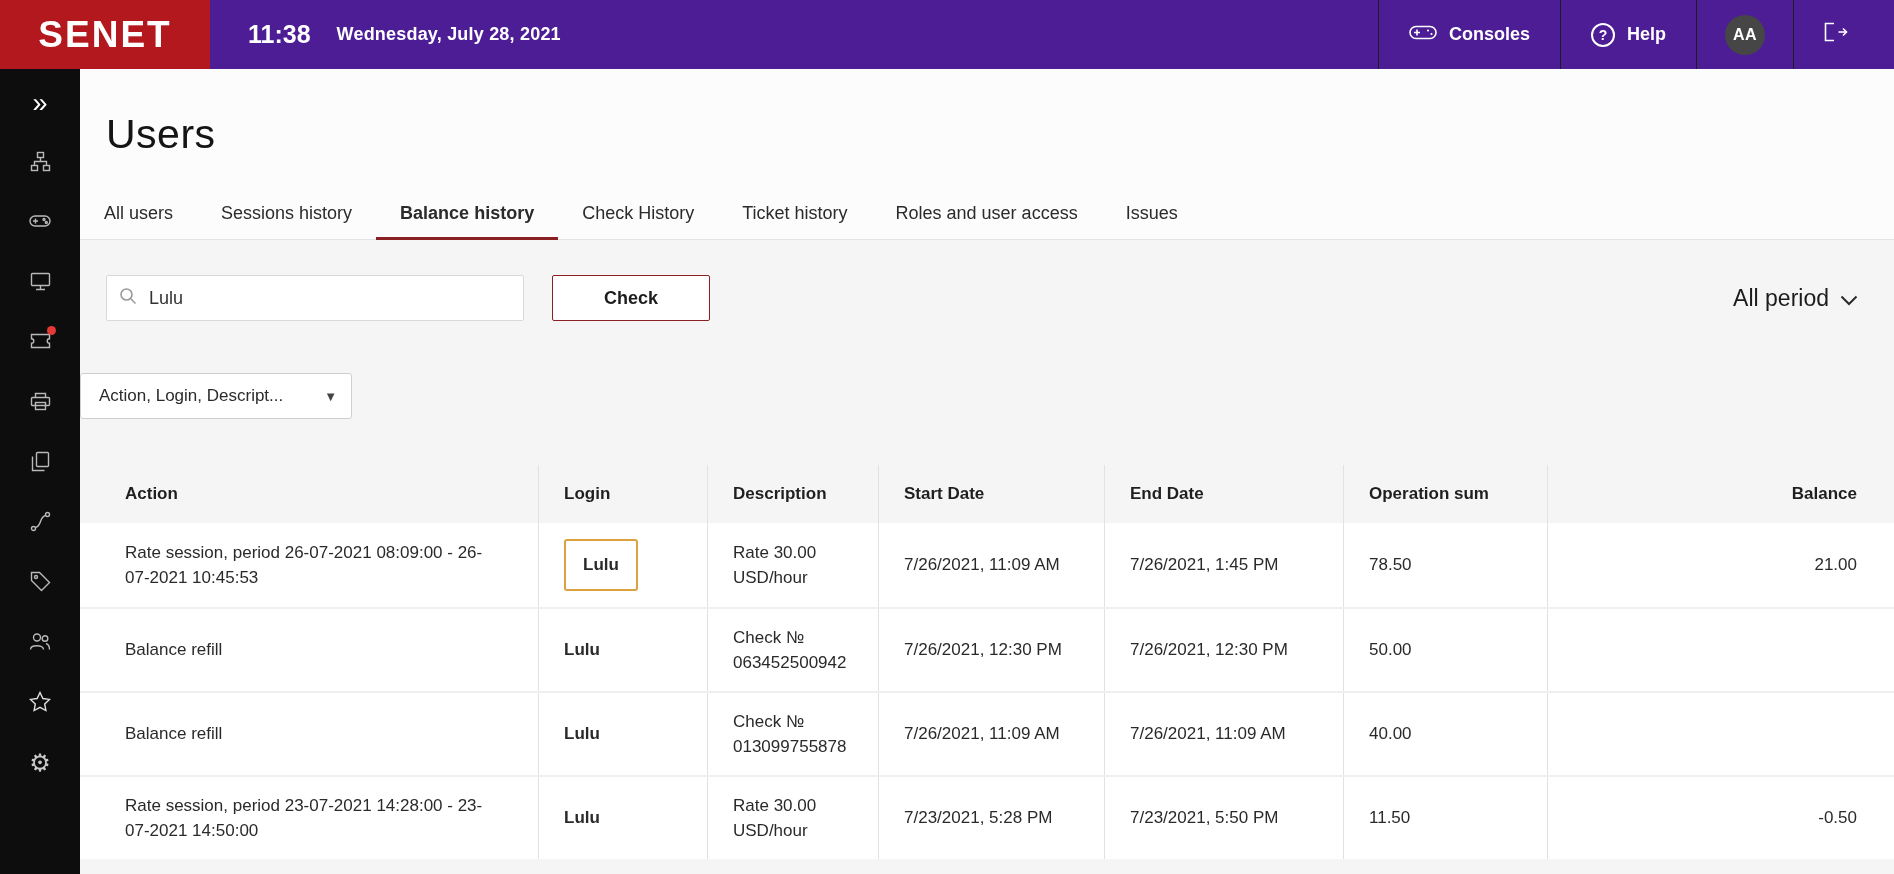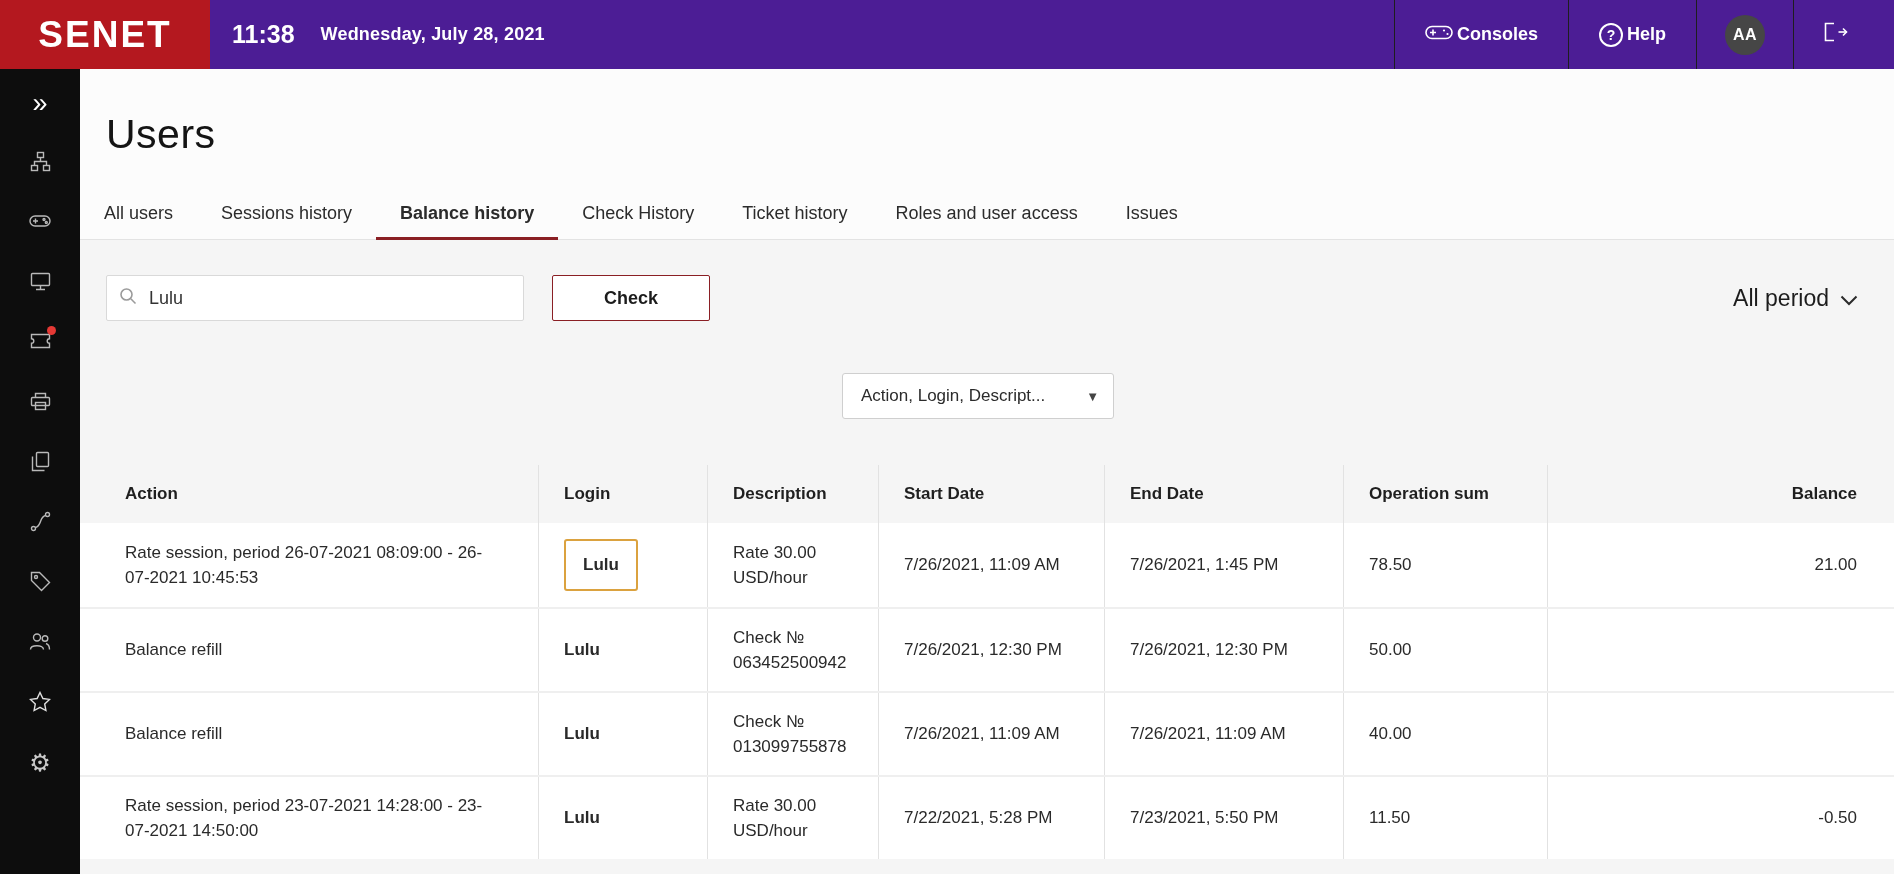--- a/index.html
+++ b/index.html
@@ -18,25 +18,25 @@
     background:#4c1d95; display:flex; align-items:center; z-index:20;
     padding-right:16px;
   }
   .logo {
     width:210px; height:69px; flex:0 0 210px;
     background:var(--brand-red,#b4181f); color:#fff;
     font-weight:bold; font-size:37px; letter-spacing:2px;
     display:flex; align-items:center; justify-content:center;
     cursor:pointer;
   }
-  .time { color:#fff; font-size:25px; font-weight:bold; margin-left:22px; }
+  .time { color:#fff; font-size:25px; font-weight:bold; margin-left:38px; }
   .date { color:#fff; font-size:18px; font-weight:bold; margin-left:26px; letter-spacing:.2px; }
   .tb-spacer { flex:1; }
   .hitem {
-    display:flex; align-items:center; gap:4px; color:#fff;
+    display:flex; align-items:center; gap:12px; color:#fff;
     font-size:18px; font-weight:bold; height:69px; padding:0 30px;
     border-left:1px solid #1e1e1e; cursor:pointer; white-space:nowrap;
   }
   .hitem svg { stroke:#fff; stroke-width:1.6; }
   .help-circle {
     width:24px; height:24px; border:2px solid #fff; border-radius:50%;
     display:flex; align-items:center; justify-content:center;
     font-size:14px; font-weight:bold;
   }
   .avatar-wrap { height:69px; display:flex; align-items:center; padding:12px 28px; border-left:1px solid #1e1e1e; }
@@ -94,21 +94,21 @@
     margin-left:28px; width:158px; height:46px; background:#fff;
     border:1px solid var(--accent-maroon,#8a1f24); border-radius:2px;
     font-size:18px; font-weight:bold; color:#1c1c1c; cursor:pointer; font-family:inherit;
   }
   .period {
     position:absolute; right:36px; top:35px; height:46px;
     display:flex; align-items:center; gap:11px; font-size:23px; color:#1c1c1c; cursor:pointer;
   }
 
   
-  .filter-row { display:flex; justify-content:center; margin:52px 18px 0 0; }
+  .filter-row { display:flex; justify-content:flex-start; margin:52px 18px 0 0; }
   .col-filter {
     width:272px; height:46px; background:#fff; border:1px solid #cfcfcf; border-radius:3px;
     display:flex; align-items:center; justify-content:space-between;
     padding:0 14px 0 18px; font-size:17px; color:#2b2b2b; cursor:pointer; white-space:nowrap;
   }
   .caret { font-size:13px; color:#444; margin-left:10px; }
 
   
   .table { margin-top:46px; }
   .thead, .trow { display:grid; grid-template-columns:458px 169px 171px 226px 239px 204px 1fr; }
@@ -363,21 +363,21 @@
           <div class="cell c4">7/26/2021, 11:09 AM</div>
           <div class="cell c5">40.00</div>
           <div class="cell c6"></div>
         </div>
         <div class="trow">
           <div class="cell c0">Rate session, period 23-07-2021 14:28:00 - 23-07-2021 14:50:00</div>
           <div class="cell c1">
             <span>Lulu</span>
           </div>
           <div class="cell c2">Rate 30.00 USD/hour</div>
-          <div class="cell c3">7/22/2021, 5:28 PM</div>
+          <div class="cell c3">7/23/2021, 5:28 PM</div>
           <div class="cell c4">7/23/2021, 5:50 PM</div>
           <div class="cell c5">11.50</div>
           <div class="cell c6">-0.50</div>
         </div>
       </div>
   </section>
 
 </main>
 
 </body></html>

